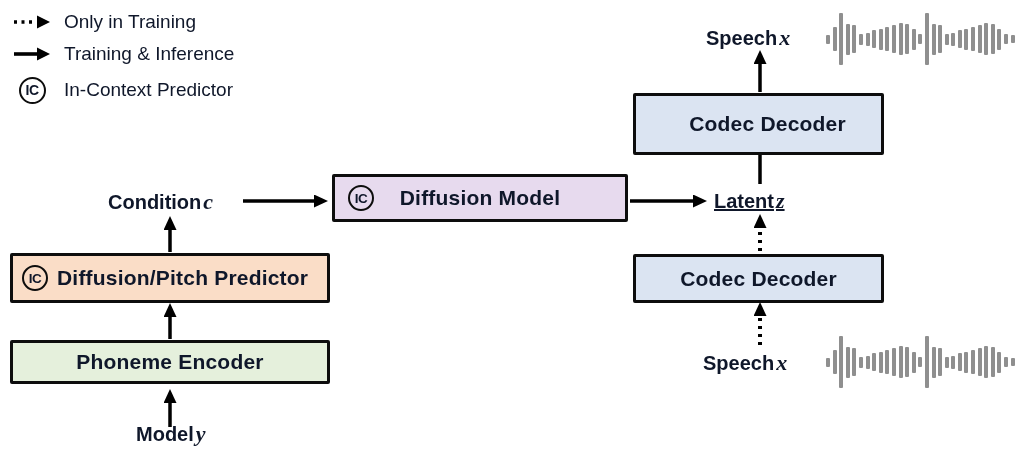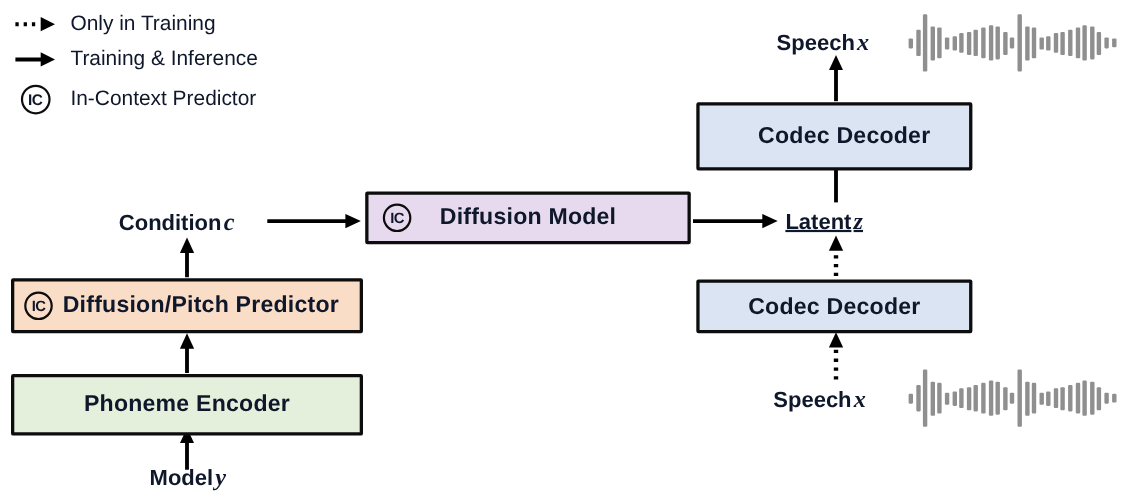--- a/index.html
+++ b/index.html
@@ -134,21 +134,21 @@
       </span>
       <span>In-Context Predictor</span>
     </div>
   </div>
 
   <div class="node dpp" style="left: 10px; top: 253px; width: 320px; height: 50px; background: rgb(250, 221, 199);">
     <span class="ic">IC</span>
     <span class="label">Diffusion/Pitch Predictor</span>
   </div>
 
-  <div class="node" style="left: 10px; top: 340px; width: 320px; height: 56px; background: rgb(229, 240, 220); align-items: center;">
+  <div class="node" style="left: 10px; top: 340px; width: 320px; height: 44px; background: rgb(229, 240, 220); align-items: center;">
     <span class="label">Phoneme Encoder</span>
   </div>
 
   <div class="node diffusion" style="left: 332px; top: 174px; width: 296px; height: 48px; background: rgb(231, 218, 238);">
     <span class="ic">IC</span>
     <span class="label">Diffusion Model</span>
   </div>
 
   <div class="node" style="left: 633px; top: 93px; width: 251px; height: 62px; background: rgb(219, 228, 242); padding-left: 18px;">
     <span class="label">Codec Decoder</span>

